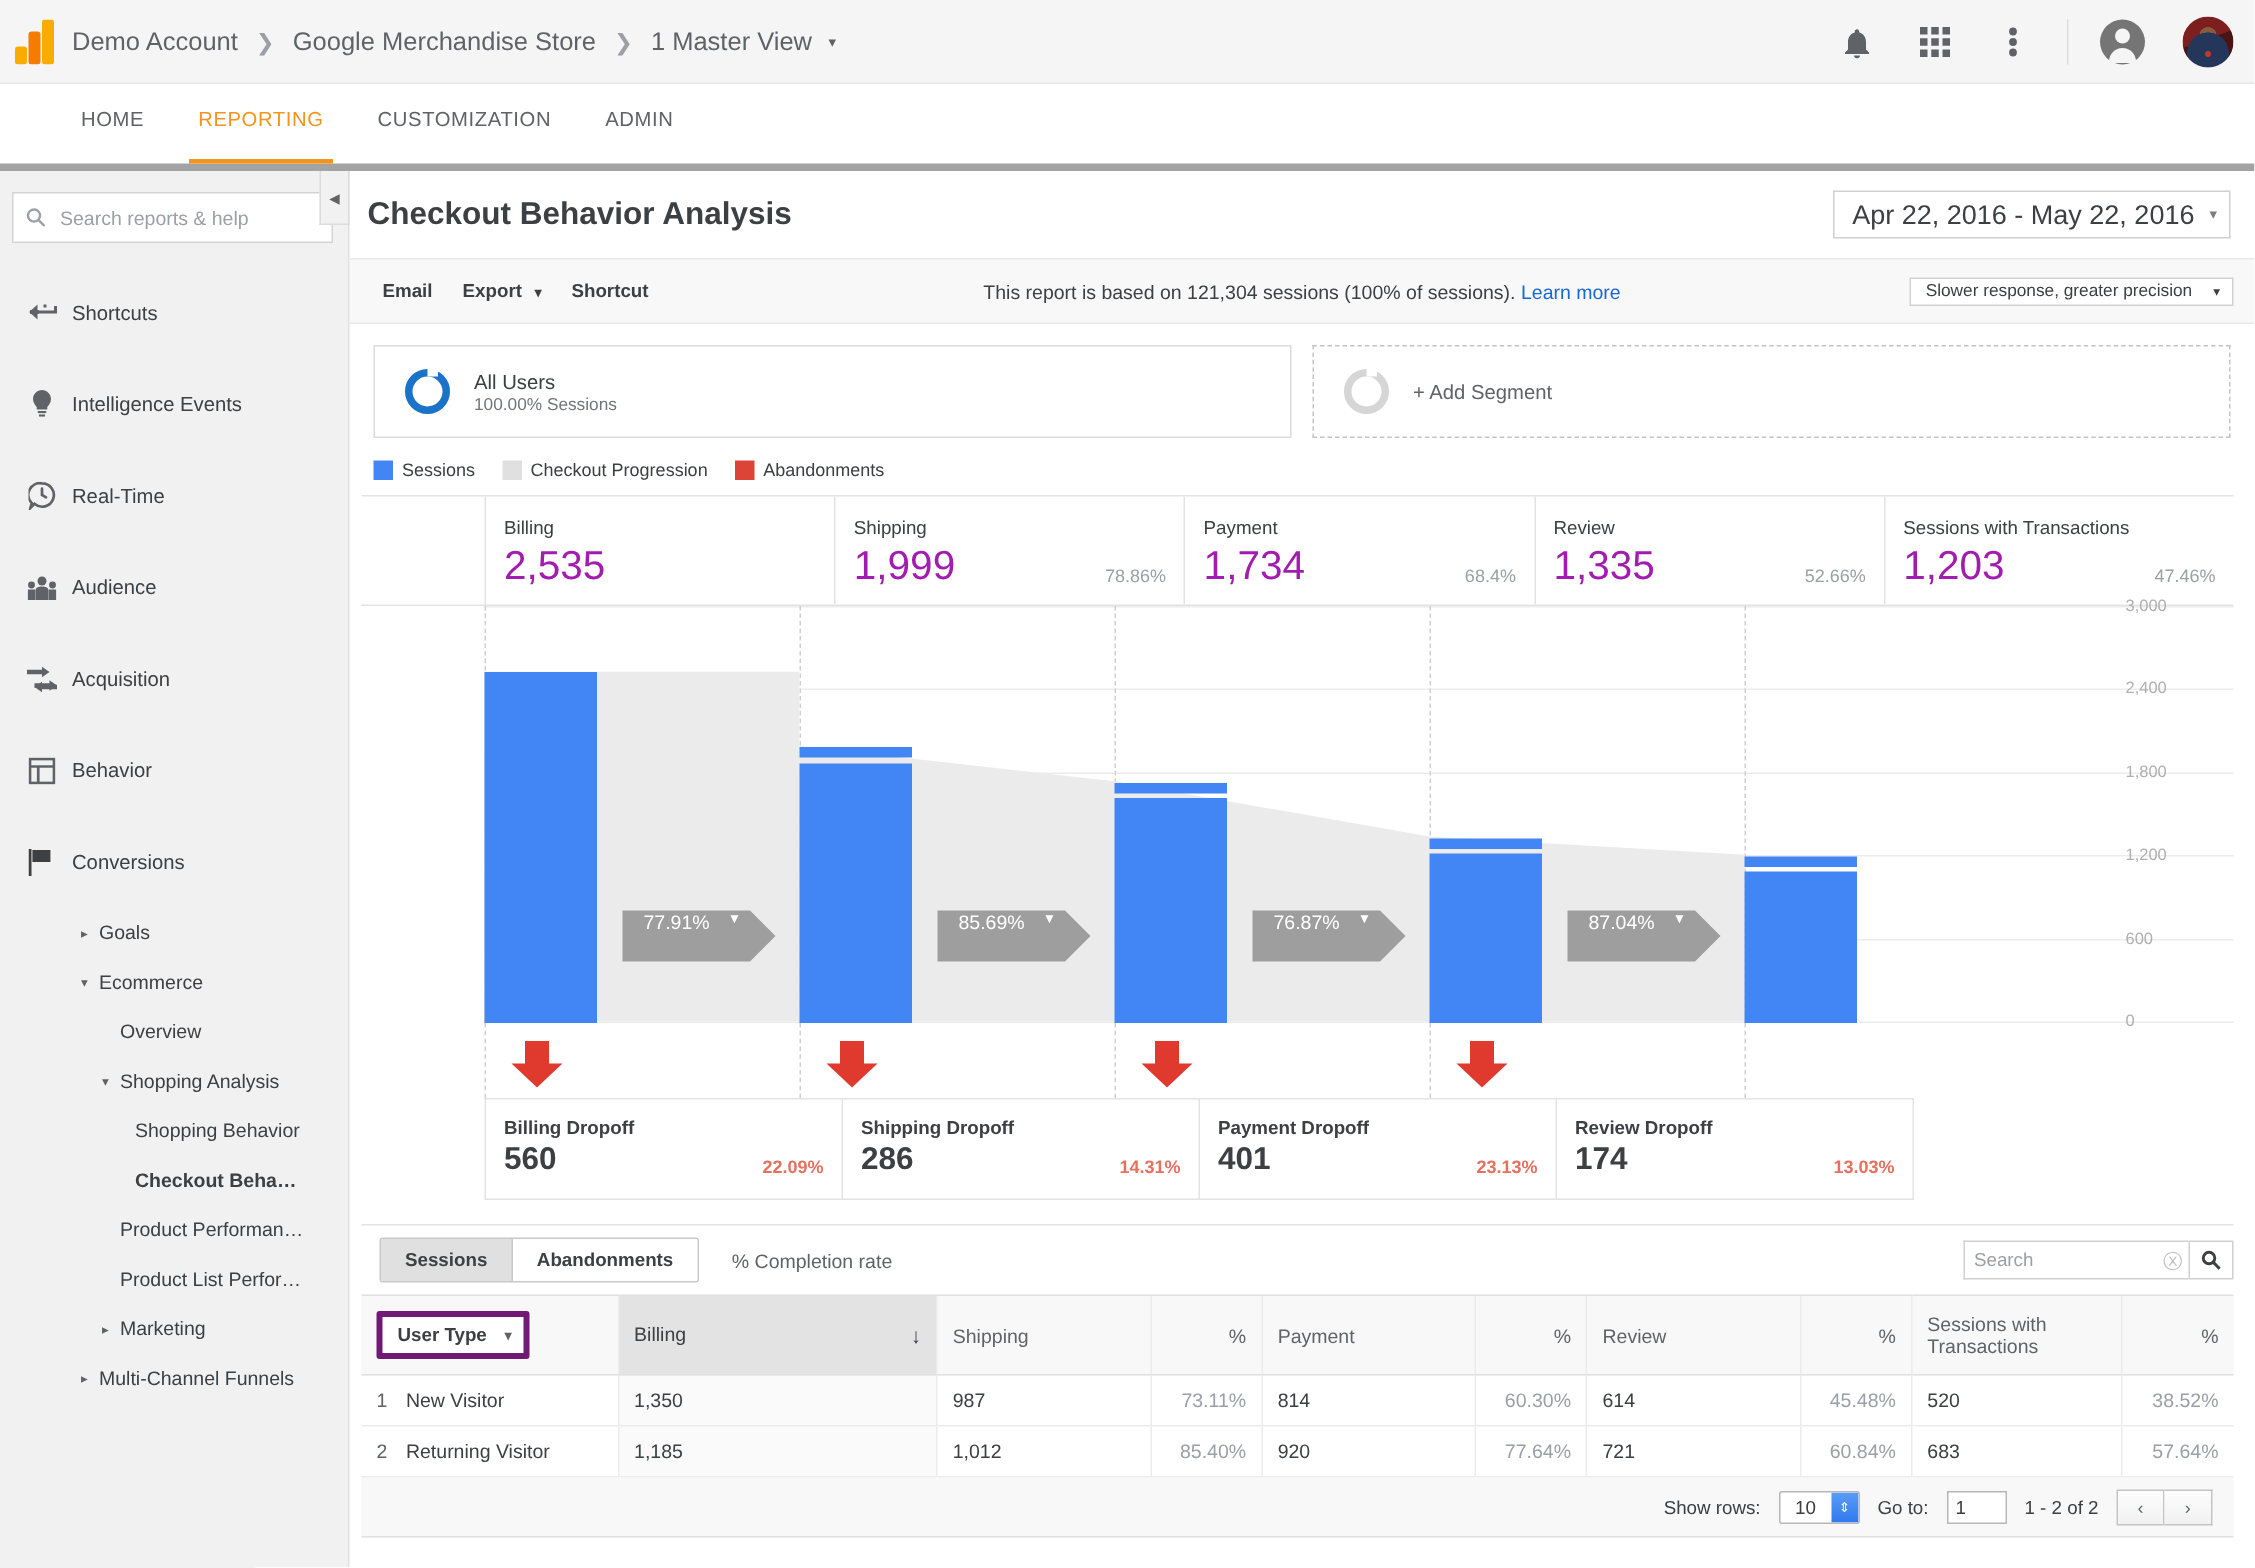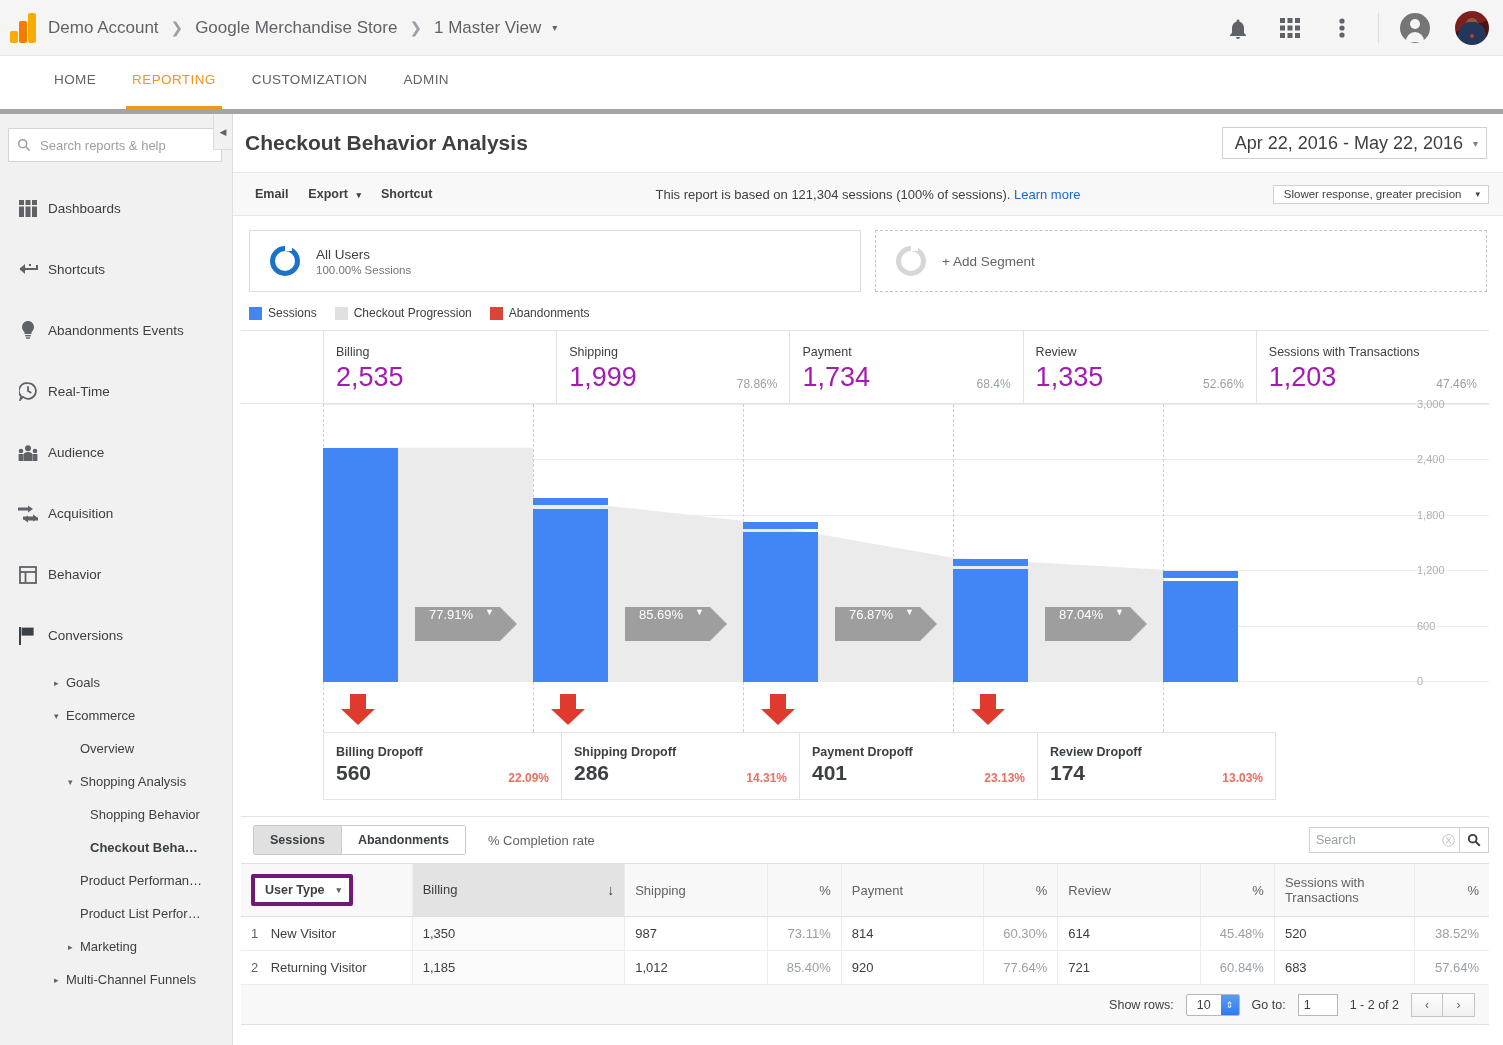--- a/index.html
+++ b/index.html
@@ -259,51 +259,38 @@
           <circle cx="6.5" cy="6.5" r="4.6"></circle>
             <line x1="10" y1="10" x2="14.5" y2="14.5"></line>
         </svg>
       </span>
       <input type="text" placeholder="Search reports &amp; help" style="">
     </div>
 
     <div class="navlist">
       <div class="navrow">
         <span class="nicon">
-          <svg width="18" height="17" viewBox="0 0 18 17" fill="#5f6368">
-            <rect x="0" y="0" width="5" height="5"></rect>
-              <rect x="6.5" y="0" width="5" height="5"></rect>
-              <rect x="13" y="0" width="5" height="5"></rect>
-            <rect x="0" y="6.5" width="5" height="10.5"></rect>
-              <rect x="6.5" y="6.5" width="5" height="10.5"></rect>
-              <rect x="13" y="6.5" width="5" height="10.5"></rect>
-          </svg>
-        </span>
-        <span class="nlabel">Dashboards</span>
-      </div>
-      <div class="navrow">
-        <span class="nicon">
           <svg width="20" height="14" viewBox="0 0 20 14" fill="none" stroke="#5f6368" stroke-width="2">
             <path d="M19 2 v4 H2"></path>
               <path d="M7 1 L1.5 6 L7 11" fill="#5f6368" stroke="none"></path>
             <line x1="2" y1="6" x2="8" y2="6" stroke-width="2.5"></line>
             <line x1="11" y1="2" x2="13" y2="2" stroke-dasharray="2 2"></line>
           </svg>
         </span>
         <span class="nlabel">Shortcuts</span>
       </div>
       <div class="navrow">
         <span class="nicon">
           <svg width="14" height="19" viewBox="0 0 14 19" fill="#5f6368">
             <path d="M7 0C3.7 0 1 2.7 1 6c0 2.4 1.4 4 2.5 5.3V13h7v-1.7C11.6 10 13 8.4 13 6c0-3.3-2.7-6-6-6z"></path>
             <rect x="4.2" y="14" width="5.6" height="1.4"></rect>
               <rect x="5" y="16.3" width="4" height="1.4"></rect>
           </svg>
         </span>
-        <span class="nlabel">Abandonments Events</span>
+        <span class="nlabel">Intelligence Events</span>
       </div>
       <div class="navrow">
         <span class="nicon">
           <svg width="19" height="19" viewBox="0 0 19 19" fill="none" stroke="#5f6368" stroke-width="1.8">
             <path d="M9 1.2a7.8 7.8 0 1 1-5 13.7L1.3 17.6l.9-3.2A7.8 7.8 0 0 1 9 1.2z"></path>
             <path d="M9 4.8V9l2.7 1.6" stroke-linecap="round"></path>
           </svg>
         </span>
         <span class="nlabel">Real-Time</span>
       </div>

